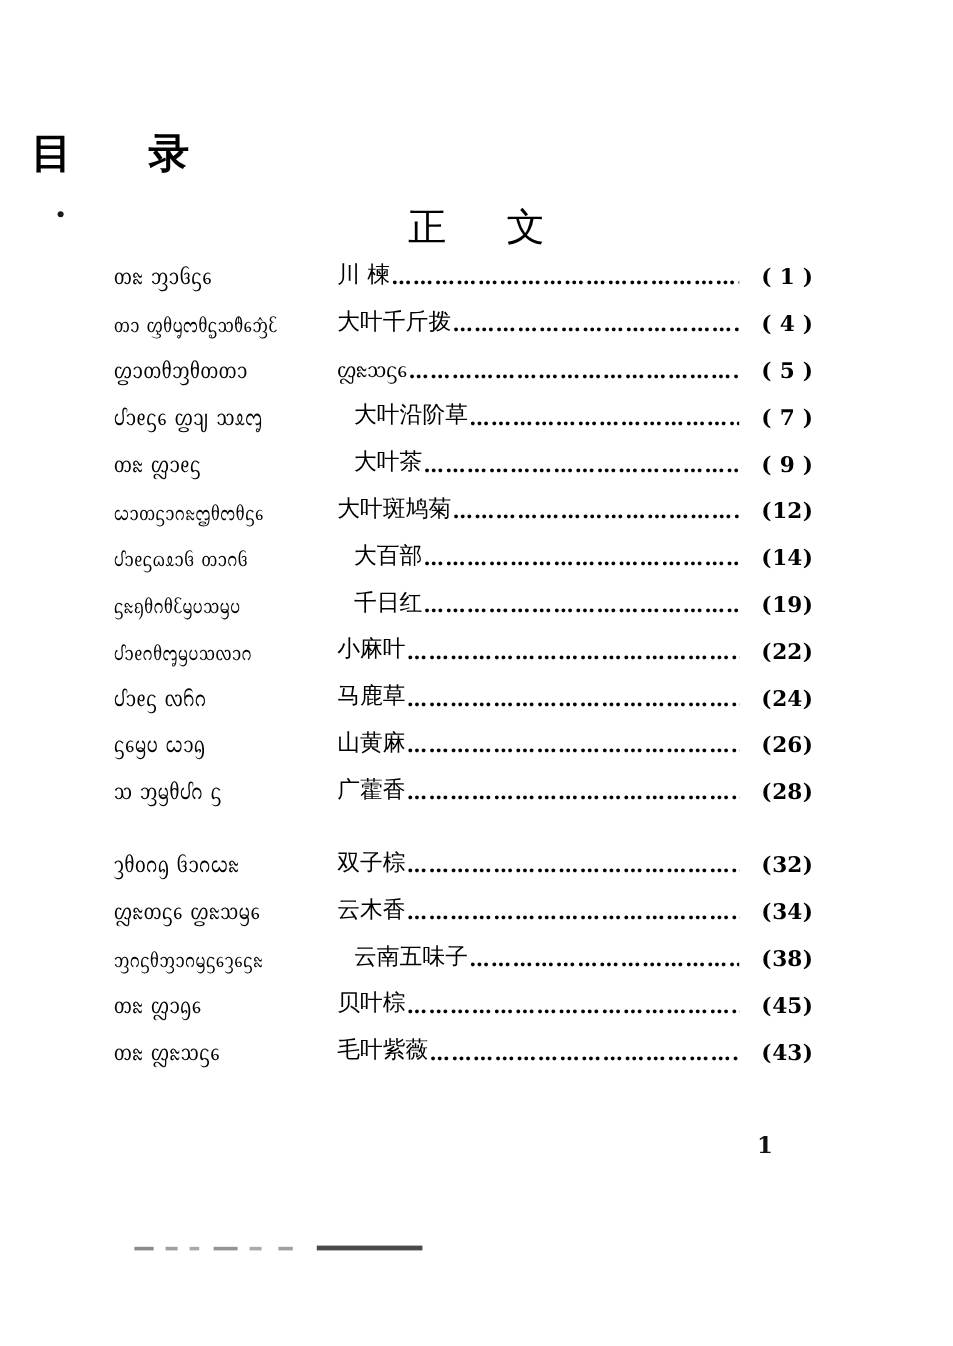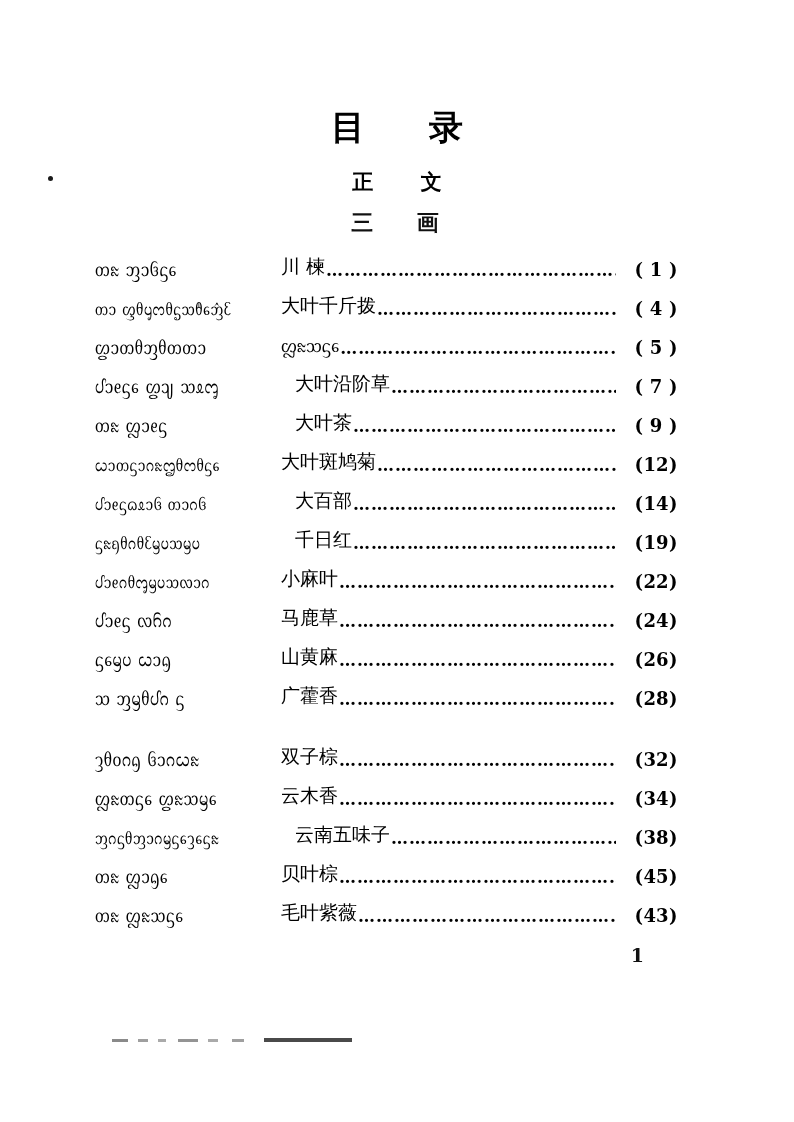--- a/index.html
+++ b/index.html
@@ -26,36 +26,36 @@
     position: absolute;
     background: #1a1a1a;
     border-radius: 50%;
   }
   .speck-a { left: 48px; top: 176px; width: 5px; height: 5px; }
 
   .title {
     position: absolute;
     left: 0; top: 105px;
     width: 794px;
-    text-align: center;
+    text-align: left;
     font-family: "DejaVu Serif", serif;
     font-size: 34px;
     font-weight: bold;
     letter-spacing: 26px;
     text-indent: 26px;
     color: #000;
   }
   .subtitle {
     position: absolute;
     left: 0; top: 168px;
     width: 794px;
     text-align: center;
     font-family: "DejaVu Serif", serif;
-    font-size: 21px;
-    font-weight: bold;
+    font-size: 32px;
+    font-weight: normal;
     letter-spacing: 20px;
     text-indent: 20px;
     color: #000;
   }
   .section-head {
     font-family: "DejaVu Serif", serif;
     font-size: 22px;
     font-weight: bold;
     letter-spacing: 18px;
     text-indent: 18px;
@@ -168,21 +168,20 @@
 <div class="page">
 
   <div class="speck speck-a"></div>
 
   <div class="title">目 录</div>
   <div class="subtitle">正 文</div>
 
   <div class="toc">
 
     <div class="section three">
-      <div class="section-head">三 画</div>
 
       <div class="row">
         <div class="script">ᦎᦰ    ᦀᦱᦑᦓᧈ</div>
         <div class="entry">
           <span class="cn">川 楝</span>
           <span class="leader">……………………………………………………………………</span>
         </div>
         <div class="pagenum"><span class="par">(</span><span class="num">1</span><span class="par">)</span></div>
       </div>
 

